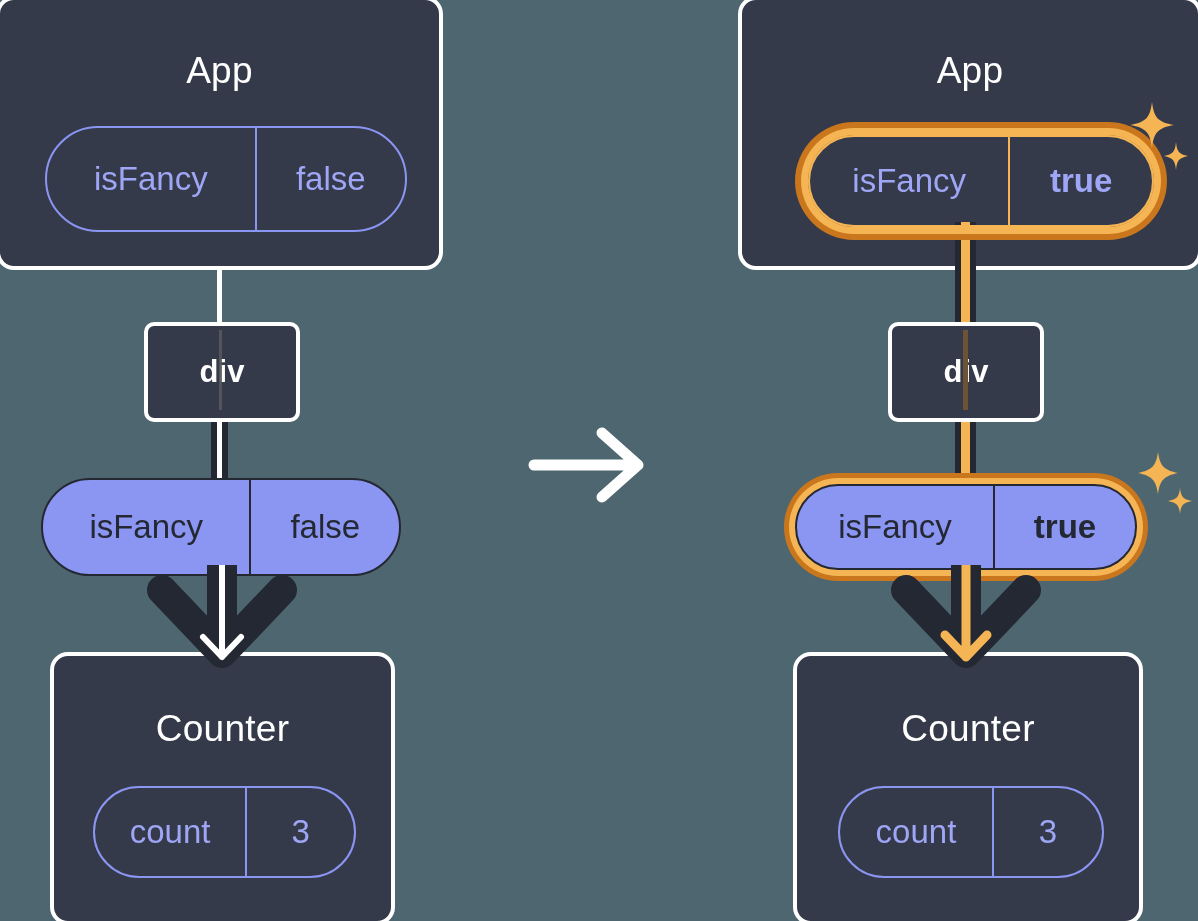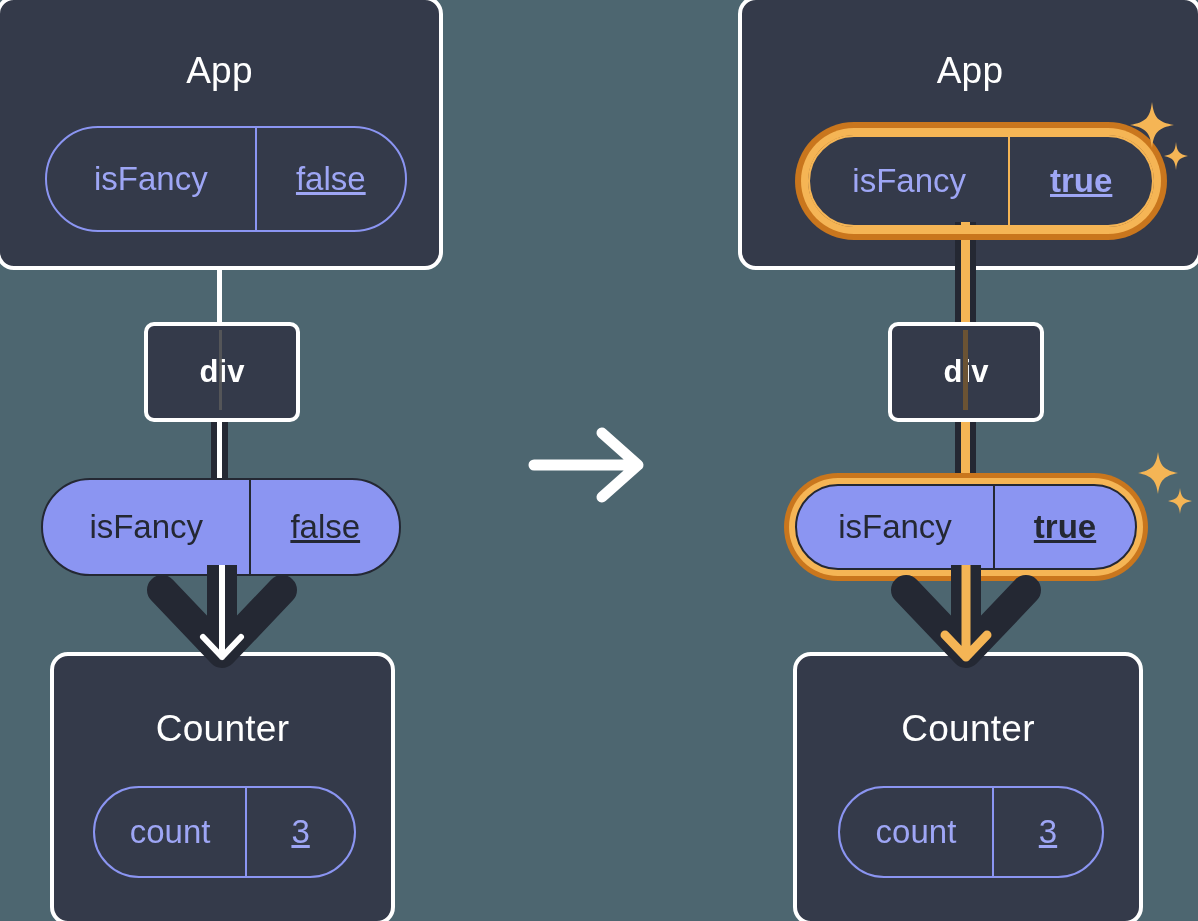--- a/index.html
+++ b/index.html
@@ -63,21 +63,21 @@
   }
   .pill .cell {
     display: flex;
     align-items: center;
     justify-content: center;
     box-sizing: border-box;
     font-size: 33px;
     white-space: nowrap;
   }
   .pill .cell.key   { flex: 0 0 58%; }
-  .pill .cell.value { flex: 1 1 auto; text-decoration: underline; }
+  .pill .cell.value { flex: 1 1 auto; }
 
   
   .pill.outline {
     border: 2px solid #8b95f2;
     background: transparent;
   }
   .pill.outline .cell { color: #9ea6f5; }
   .pill.outline .cell.value { border-left: 2px solid #8b95f2; }
 
   

